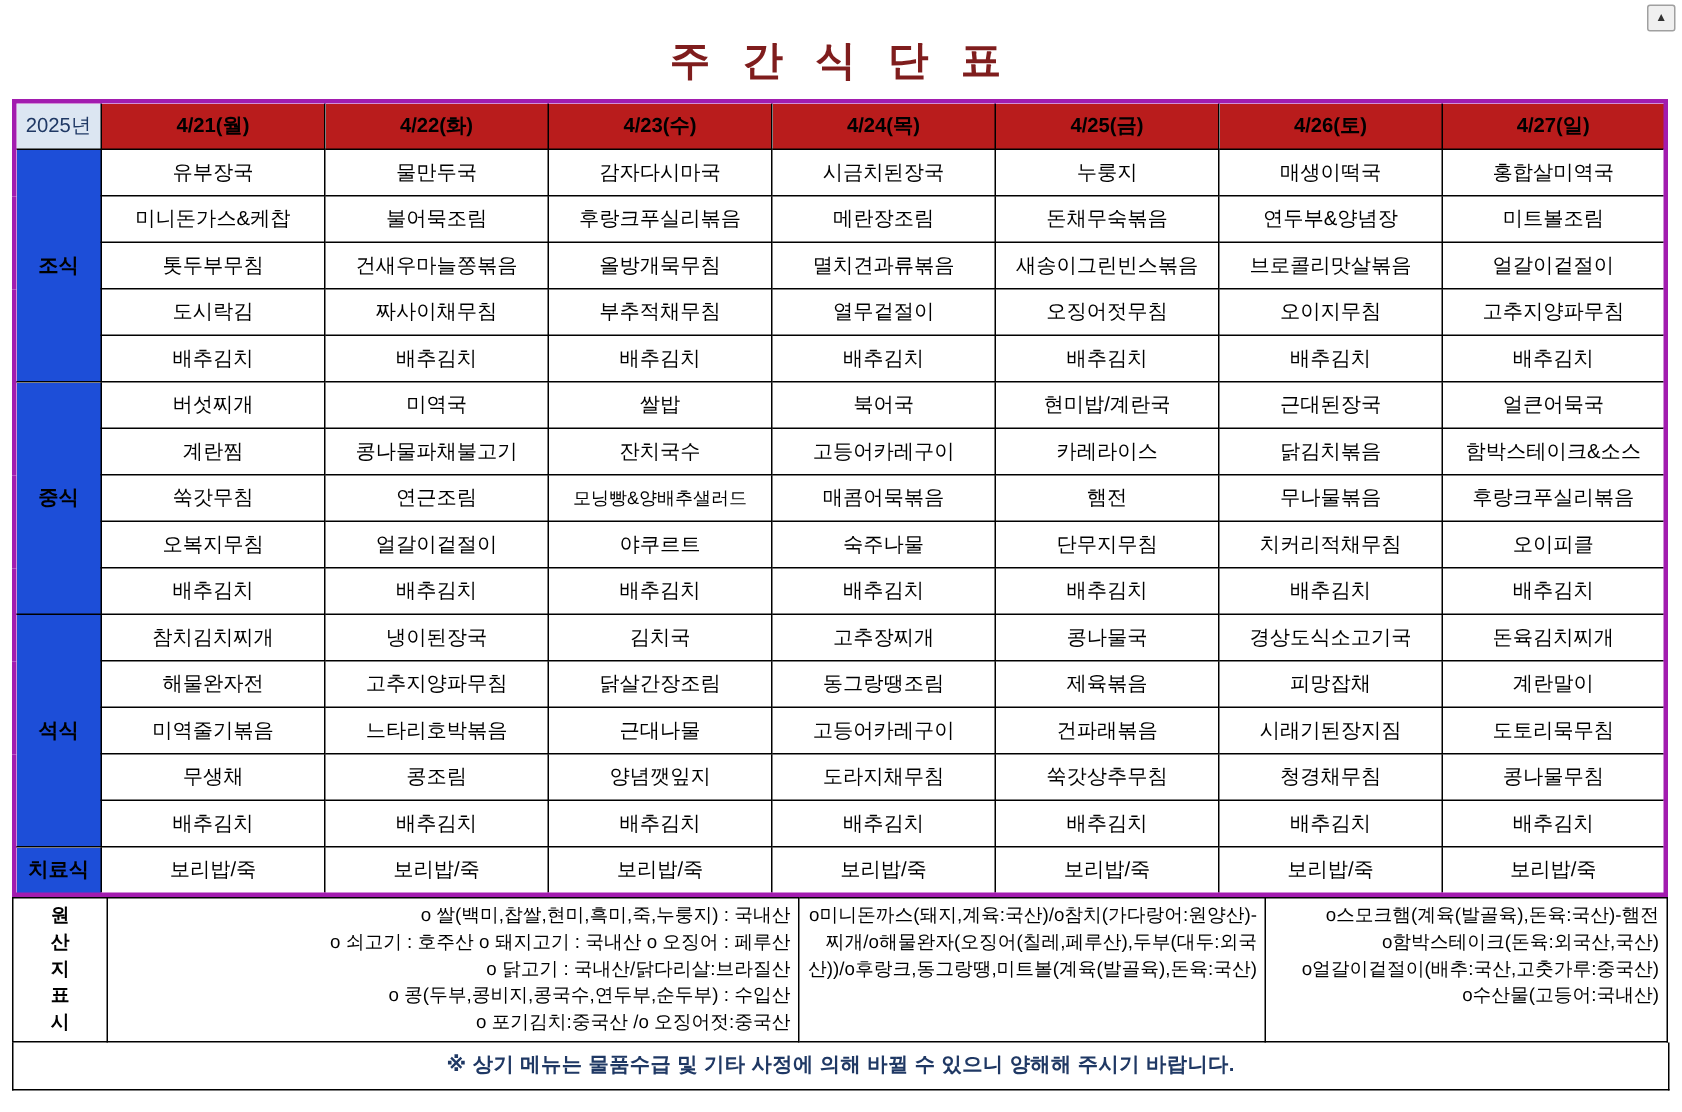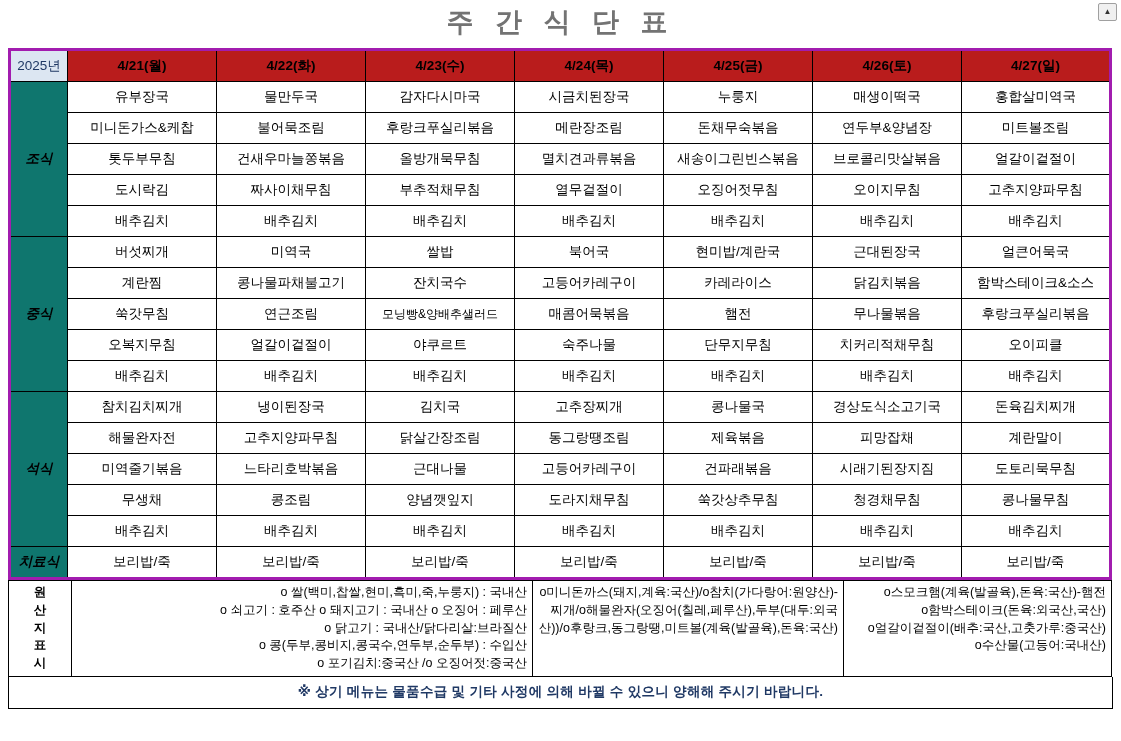--- a/index.html
+++ b/index.html
@@ -19,23 +19,23 @@
     background:#f0f0f0;border:1px solid #a0a0a0;border-radius:2px;
     display:flex;align-items:center;justify-content:center;
   }
   .scroll-up span{font-size:8px;line-height:8px;color:#333;}
 
   .title{
     text-align:center;
     font-size:27px;
     font-weight:bold;
     letter-spacing:7px;
-    padding-top:4px;
+    padding-top:22px;
     padding-bottom:8px;
-    color:#737373;
+    color:#7f1d1d;
   }
 
   table.menu{
     border-collapse:collapse;
     table-layout:fixed;
     margin:0 8px;
     width:1104px;
     border:3px solid #a21caf;
   }
   table.menu td,table.menu th{
@@ -60,22 +60,21 @@
     color:#1f3864;
     background:#dce6f2;
     width:52px;
     text-align:left;
     padding-left:4px;
   }
   td.rowlabel{
     font-weight:bold;
     font-size:14px;
     width:52px;
-    background:#0f766e;
-    font-style:italic;
+    background:#1d4ed8;
   }
   .thick-top td,.thick-top th{border-top:2px solid #000;}
   td.kimchi{font-size:13.5px;}
 
   
   table.origin{
     border-collapse:collapse;
     table-layout:fixed;
     margin:0 8px;
     width:1104px;

